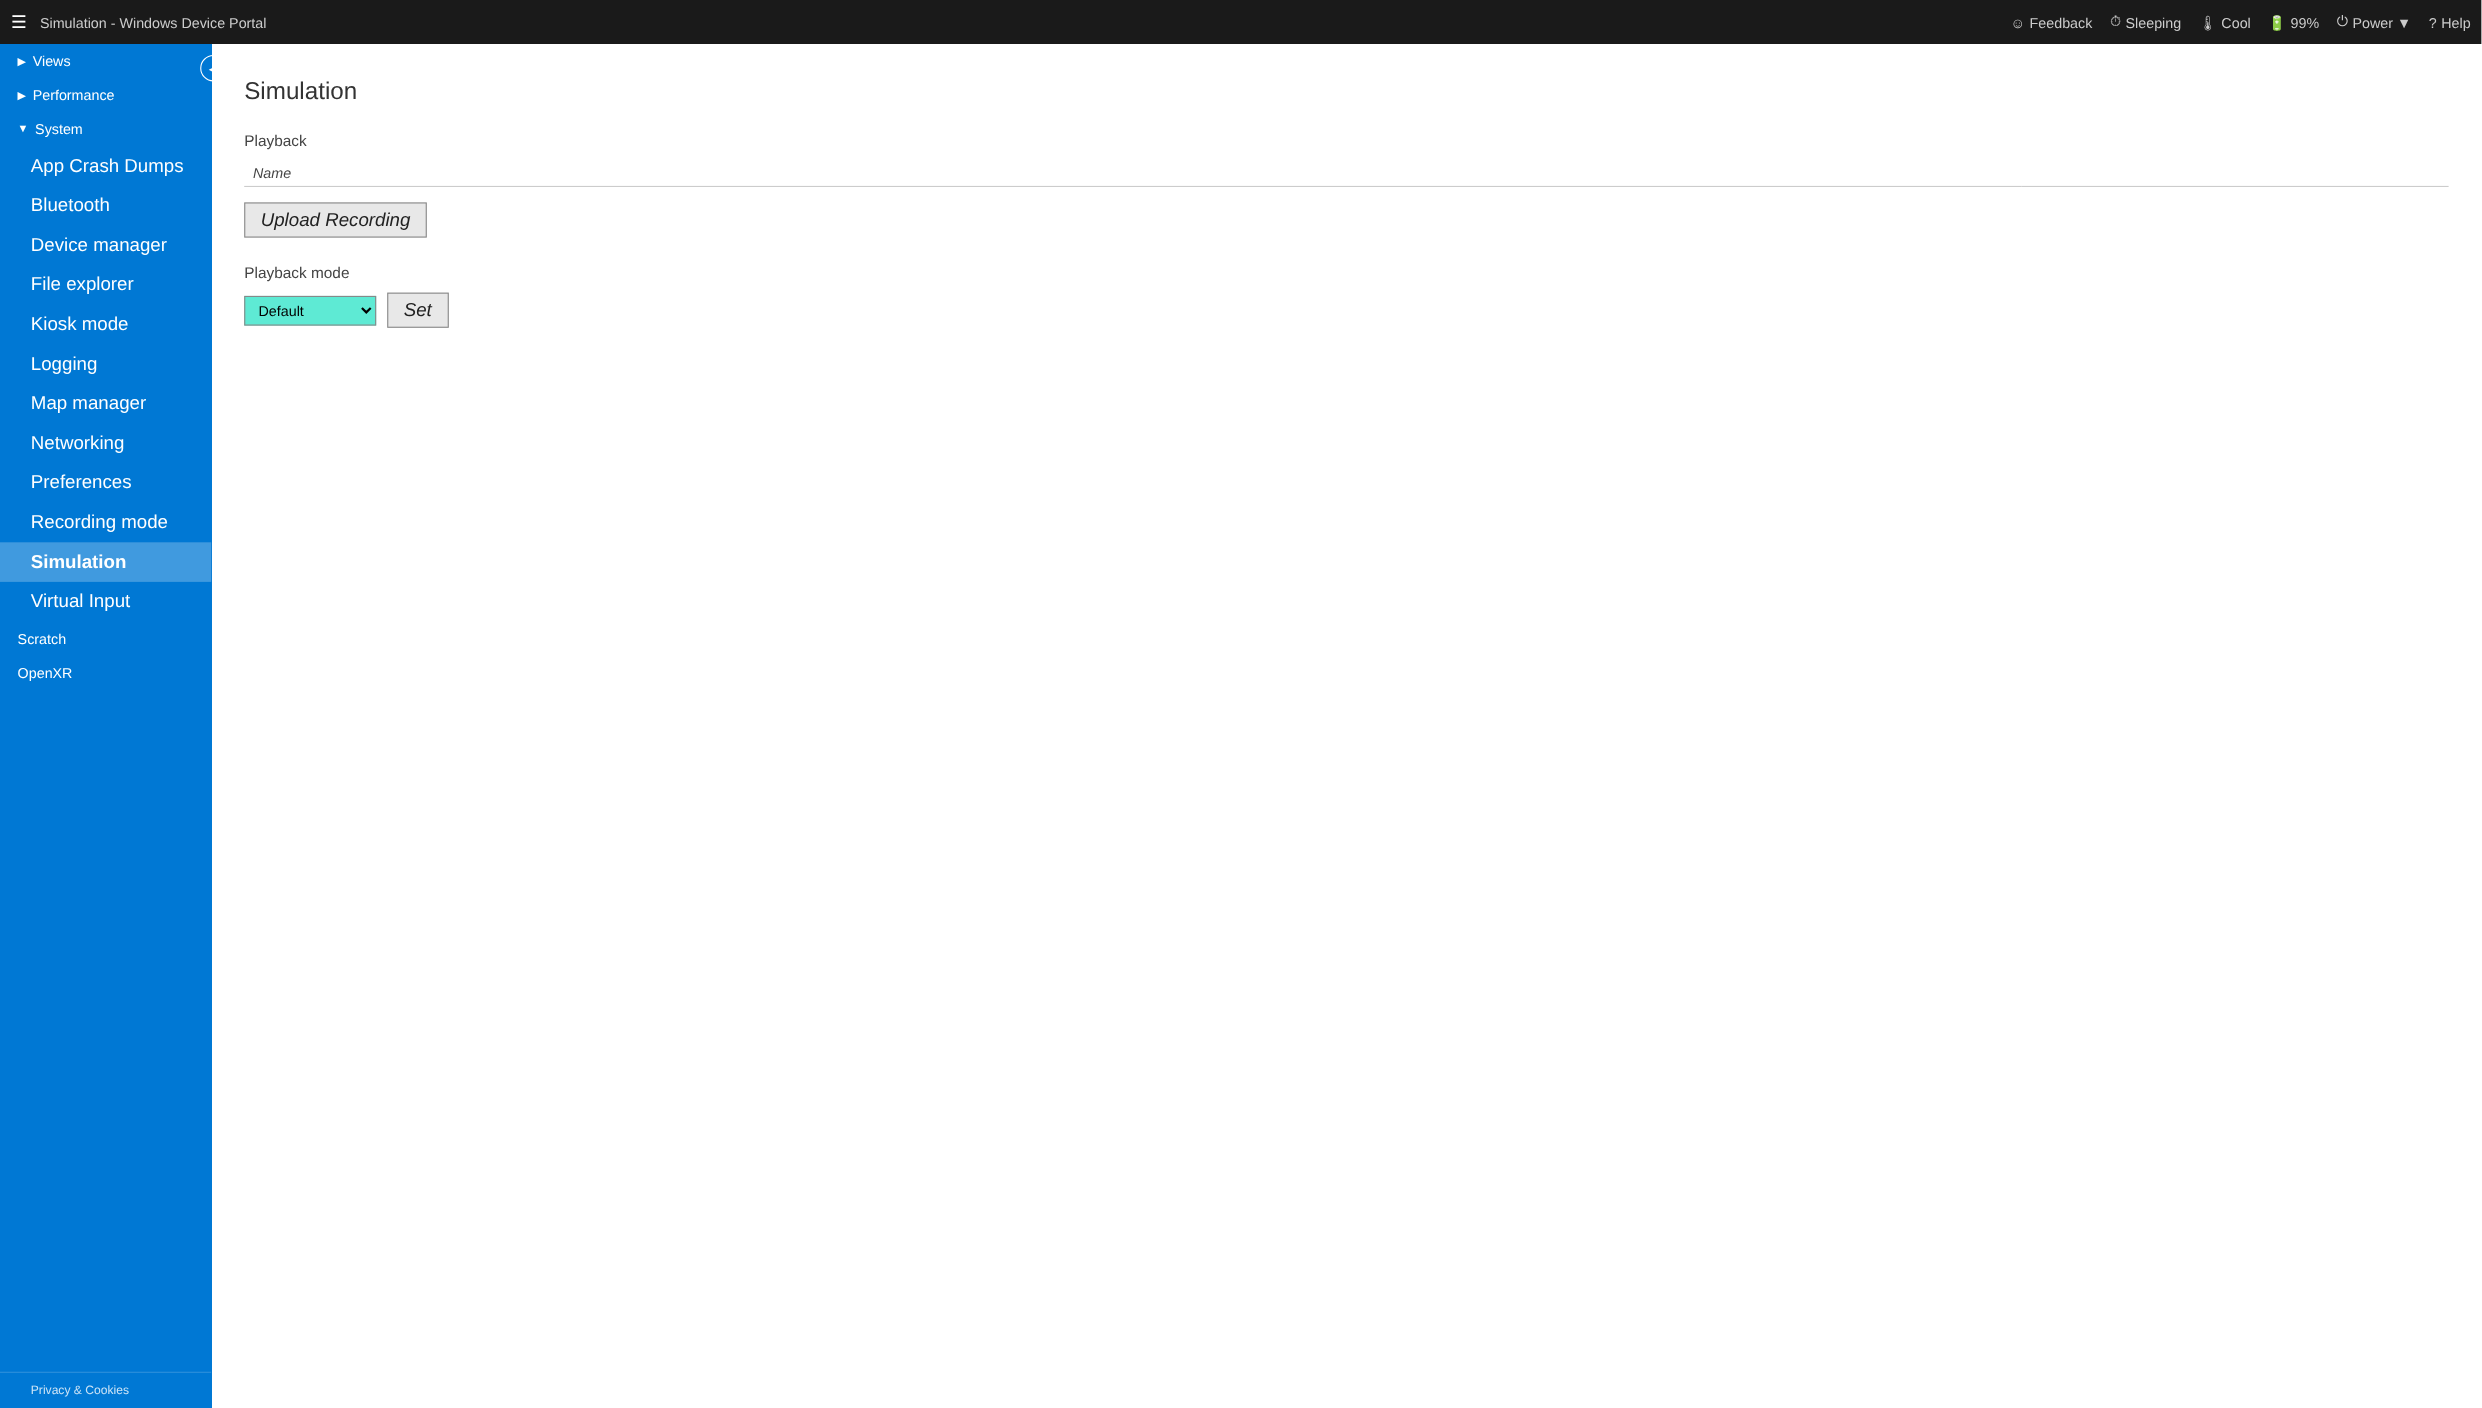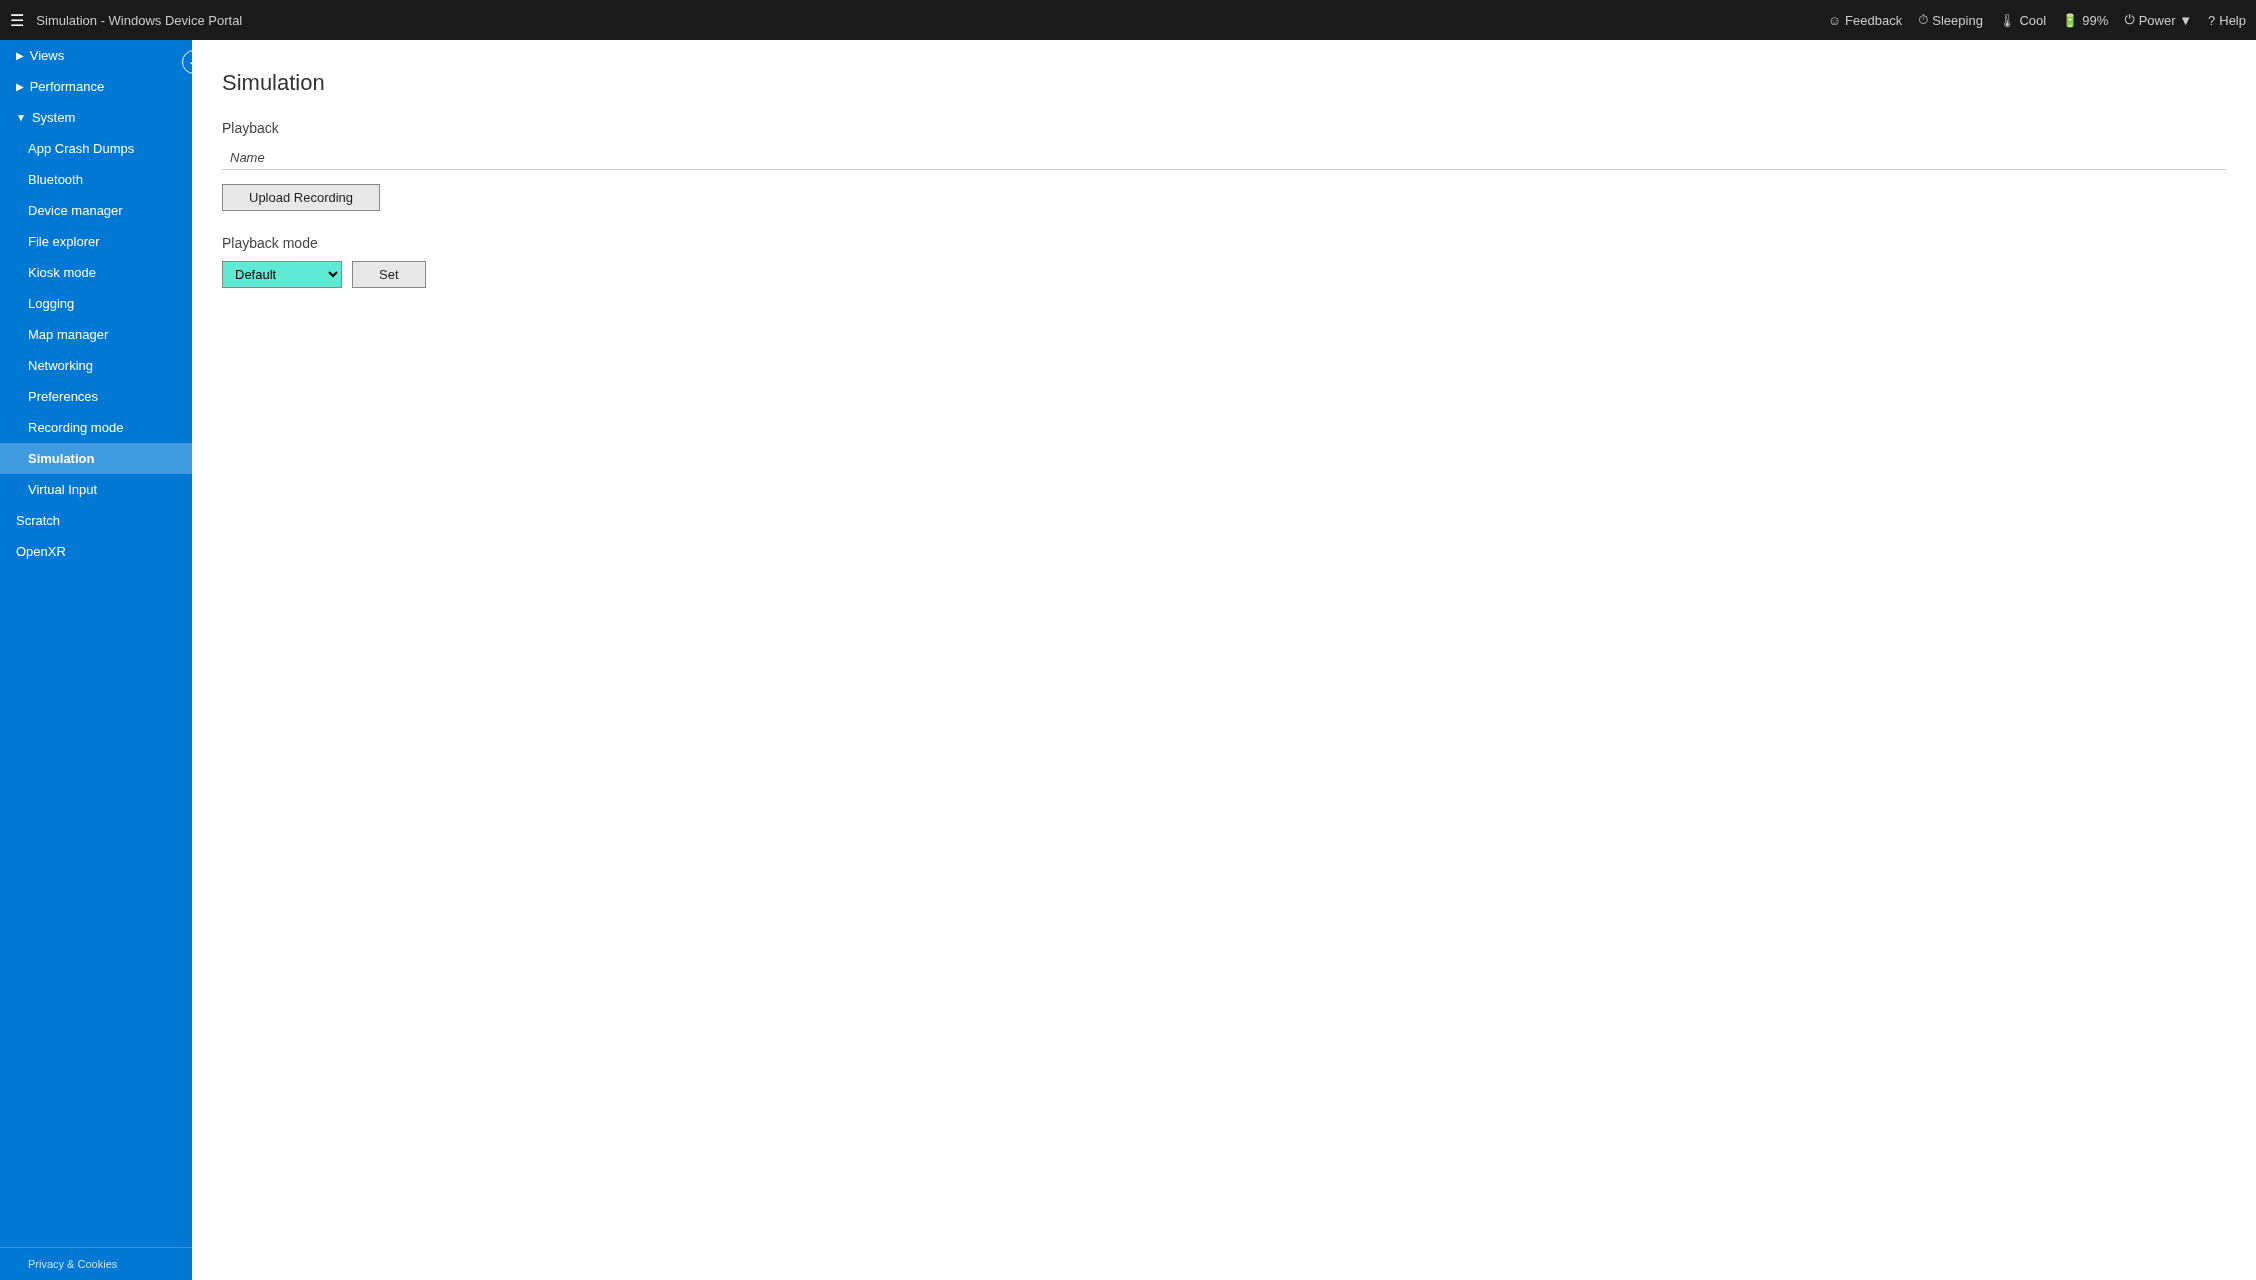--- a/index.html
+++ b/index.html
@@ -78,21 +78,21 @@
       padding: 8px 16px;
       cursor: pointer;
       font-size: 13px;
       display: flex;
       align-items: center;
       gap: 6px;
     }
     .sidebar-sub-item {
       padding: 8px 16px 8px 28px;
       cursor: pointer;
-      font-size: 13px;
+      font-size: 17px;
     }
     .sidebar-sub-item.active { background: rgba(255,255,255,0.25); font-weight: 600; }
     .sidebar-arrow { font-size: 10px; }
     #sidebar .footer {
       margin-top: auto;
       padding: 10px 28px;
       font-size: 11px;
       color: rgba(255,255,255,0.8);
       cursor: pointer;
       border-top: 1px solid rgba(255,255,255,0.2);
@@ -125,26 +125,27 @@
     .playback-table th {
       text-align: left;
       border-bottom: 1px solid #ccc;
       padding: 4px 8px;
       font-weight: 400;
       font-size: 13px;
       color: #444;
       font-style: italic;
     }
     .btn {
-      padding: 5px 26px;
+      padding: 5px 14px;
       border: 1px solid #888;
       background: #e8e8e8;
       cursor: pointer;
-      font-size: 13px;
+      font-size: 17px;
       color: #222;
+      font-style: italic;
     }
     .control-mode-section {
       margin-top: 24px;
     }
     .control-mode-row {
       display: flex;
       align-items: center;
       gap: 10px;
       margin-top: 8px;
     }

